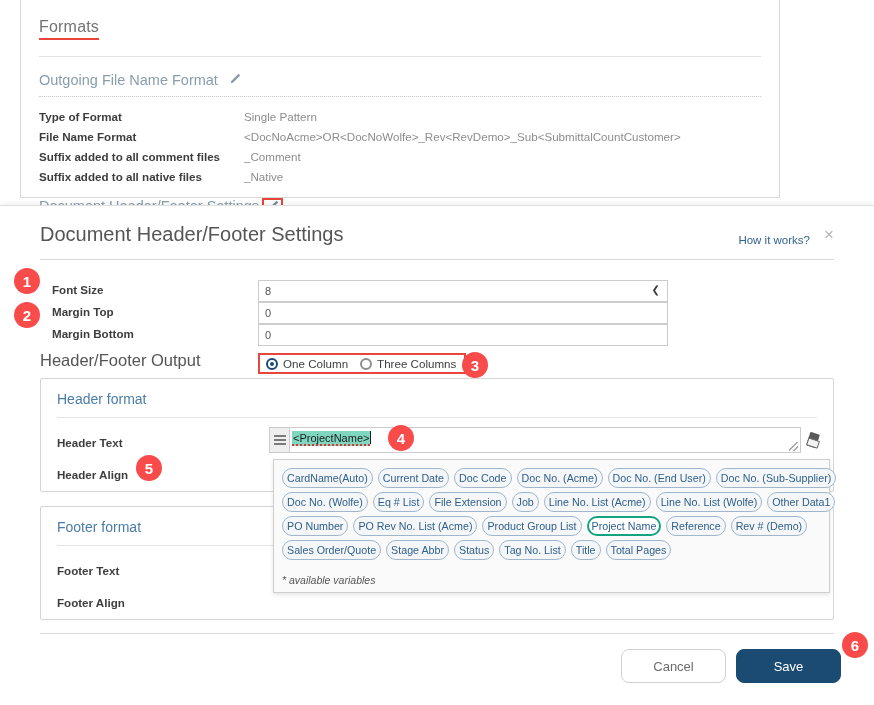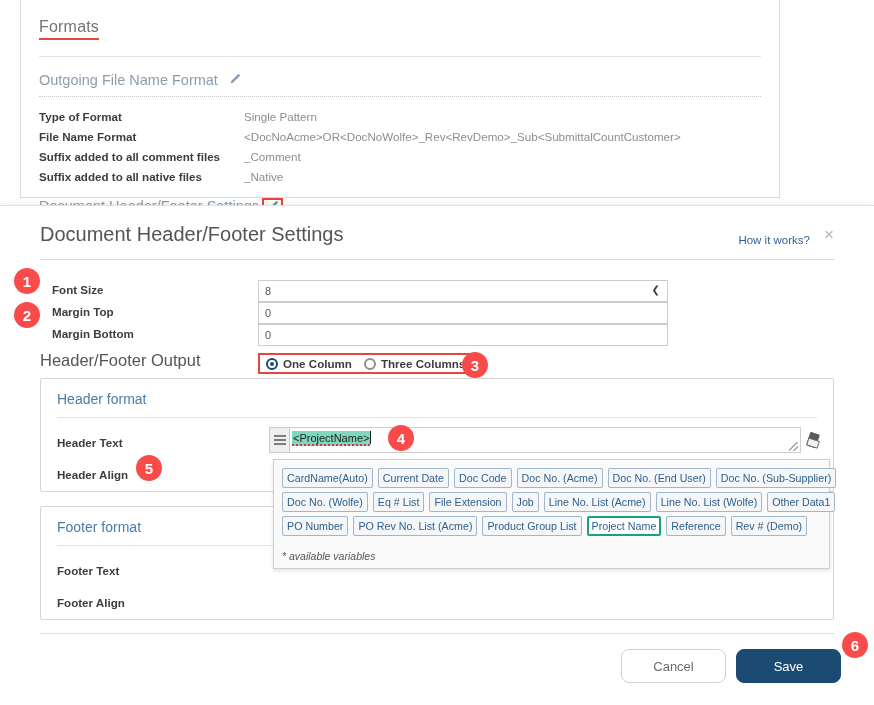--- a/index.html
+++ b/index.html
@@ -172,21 +172,21 @@
   #vars-panel {
     position:absolute; left:273px; top:459px; width:557px;
     background:#fafafa; border:1px solid #cfcfcf;
     padding:8px 8px 6px 8px; z-index:20;
     box-shadow:0 2px 4px rgba(0,0,0,.10);
   }
   .vars-rows { display:flex; flex-direction:column; gap:4px; }
   .vars-row { display:flex; gap:5px; flex-wrap:nowrap; }
   .var-tag {
     border:1px solid #9fb6cc; background:#f4f6f8; color:#2f5f8c;
-    font-size:10.7px; line-height:14px; padding:2px 4px; border-radius:2px;
+    font-size:10.7px; line-height:14px; padding:2px 4px; border-radius:10px;
     white-space:nowrap; cursor:pointer;
   }
   .var-tag.sel {
     border:2px solid #13a37f; padding:1px 3px; background:#fff;
     color:#2f5f8c;
   }
   .vars-note {
     font-size:10.5px; color:#555; font-style:italic; margin-top:14px;
   }
 
@@ -280,21 +280,21 @@
     <span class="sel-caret">❮</span>
   </div>
 
   <div class="frm-label" style="left:45px; top:99px;">Margin Top</div>
   <input class="frm-ctl" style="top: 96px;" value="0">
 
   <div class="frm-label" style="left:45px; top:121px;">Margin Bottom</div>
   <input class="frm-ctl" style="top: 118px;" value="0">
 
   <div class="sec-head" style="top:145px;">Header/Footer Output</div>
-  <div class="radio-redbox" style="top:147px;font-weight:bold;">
+  <div class="radio-redbox" style="top:147px;">
     <span class="radio-item">
       <span class="radio-dot on"></span>
       <span>One Column</span>
     </span>
     <span class="radio-item">
       <span class="radio-dot"></span>
       <span>Three Columns</span>
     </span>
   </div>
 
@@ -357,20 +357,28 @@
         <span class="var-tag">Other Data1</span>
       </div>
       <div class="vars-row">
         <span class="var-tag">PO Number</span>
         <span class="var-tag">PO Rev No. List (Acme)</span>
         <span class="var-tag">Product Group List</span>
         <span class="var-tag sel">Project Name</span>
         <span class="var-tag">Reference</span>
         <span class="var-tag">Rev # (Demo)</span>
       </div>
+      <div class="vars-row">
+        <span class="var-tag">Sales Order/Quote</span>
+        <span class="var-tag">Stage Abbr</span>
+        <span class="var-tag">Status</span>
+        <span class="var-tag">Tag No. List</span>
+        <span class="var-tag">Title</span>
+        <span class="var-tag">Total Pages</span>
+      </div>
     </div>
   <div class="vars-note">* available variables</div>
 </div>
 
 <div class="badge" style="left:14px; top:268px;">1</div>
 <div class="badge" style="left:14px; top:302px;">2</div>
 <div class="badge" style="left:462px; top:352px;">3</div>
 <div class="badge" style="left:388px; top:425px;">4</div>
 <div class="badge" style="left:136px; top:455px;">5</div>
 <div class="badge" style="left:842px; top:632px;">6</div>

